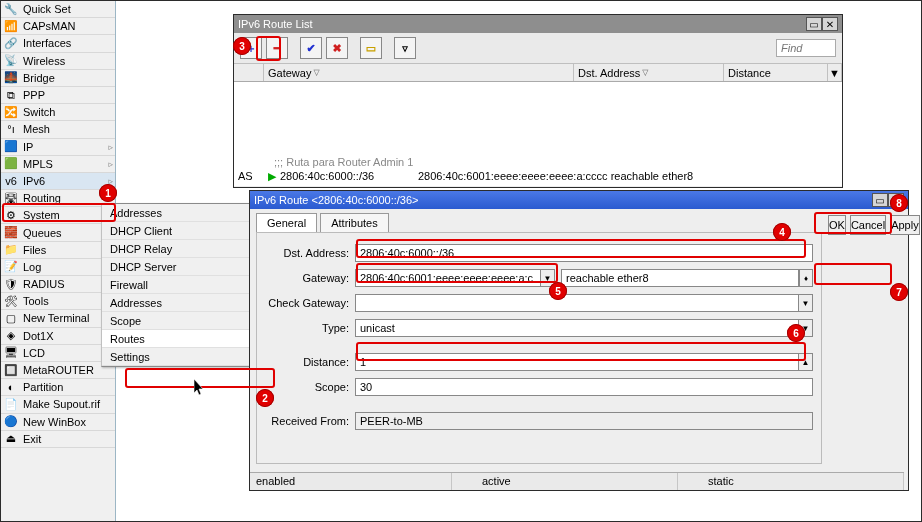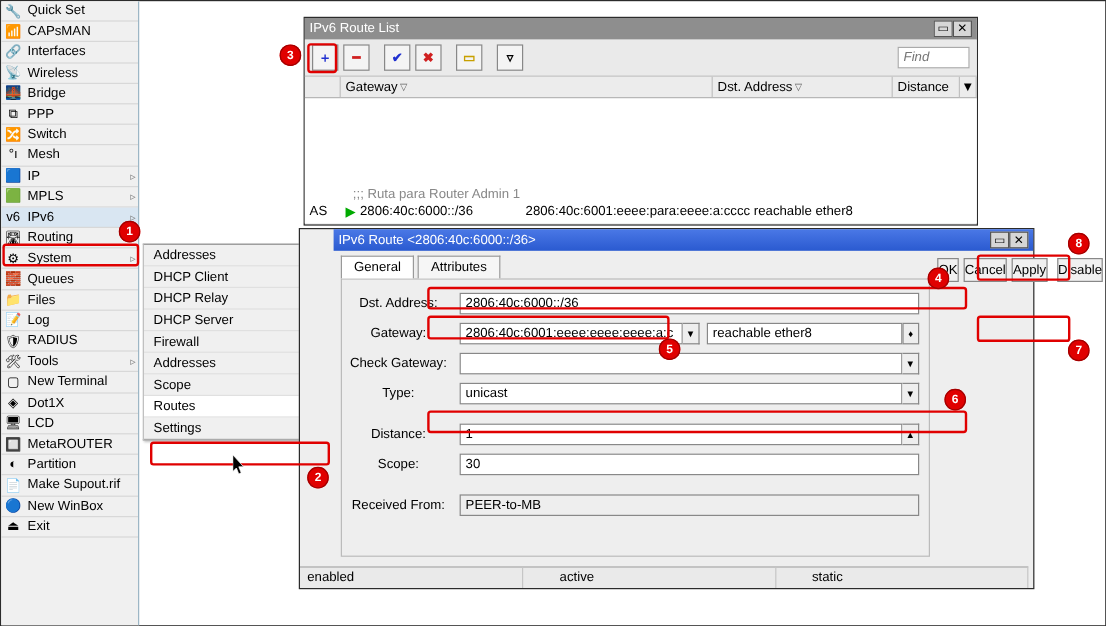--- a/index.html
+++ b/index.html
@@ -3,42 +3,42 @@
 <meta charset="utf-8">
 <style>
   * { box-sizing: border-box; font-family: "Tahoma", sans-serif; font-size: 11px; }
   body { margin: 0; width: 922px; height: 522px; background: #fff; position: relative; overflow: hidden; border:1px solid #2b2b2b;}
   .sidebar { position: absolute; left: 0; top: 0; width: 115px; height: 522px; border-right: 1px solid #9cb6c5; background:#f0f0f0; }
   .sidebar .item { display:flex; align-items:center; height:17.2px; padding:0 2px 0 2px; gap:4px; border-bottom:1px solid #d8d8d8; cursor:pointer;}
   .sidebar .item .ic { width:16px; height:14px; display:inline-flex; align-items:center; justify-content:center;}
   .sidebar .item .sub { margin-left:auto; color:#888; font-size:9px;}
   .sidebar .item.selected { background:#d9e6f2;}
 
-  .submenu { position:absolute; left:118px; top:202px; width:161px; background:#f0f0f0; border:1px solid #8a8a8a; border-left:1px solid #c0c0c0; box-shadow:1px 1px 2px rgba(0,0,0,.25);}
+  .submenu { position:absolute; left:100px; top:202px; width:161px; background:#f0f0f0; border:1px solid #8a8a8a; border-left:1px solid #c0c0c0; box-shadow:1px 1px 2px rgba(0,0,0,.25);}
   .submenu .sitem { height:18px; line-height:18px; padding-left:8px; border-bottom:1px solid #e0e0e0; cursor:pointer;}
   .submenu .sitem.sel { background:#fff;}
 
   .win { position:absolute; background:#eee; border:1px solid #2b2b2b;}
   .titlebar { height:18px; background:#8e8e8e; color:#fff; display:flex; align-items:center; padding:0 4px; font-size:11px;}
   .titlebar.blue { background:#2b5fd9; background:linear-gradient(#4a78e6,#2a5ad0);}
   .titlebar .wbtns { margin-left:auto; display:flex; gap:0;}
   .wbtn { width:16px; height:14px; background:#d6d6d6; border:1px solid #555; display:inline-flex; align-items:center; justify-content:center; color:#000; font-size:10px; cursor:pointer;}
   .tb-row { display:flex; align-items:center; padding:4px 6px; gap:4px; border-bottom:1px solid #bfbfbf; background:#eaeaea;}
   .tbtn { width:22px; height:22px; border:1px solid #888; background:#f4f4f4; display:inline-flex; align-items:center; justify-content:center; font-weight:bold; cursor:pointer;}
   .find { margin-left:auto; width:60px; height:18px; border:1px solid #aaa; color:#aaa; font-style:italic; padding:0 4px; background:#fff;}
   .grid-head { display:flex; height:18px; background:#ececec; border-bottom:1px solid #aaa;}
   .grid-head .col { border-right:1px solid #c0c0c0; padding:2px 4px; display:flex; align-items:center; color:#000;}
   .col.sort::after{content:"▽"; font-size:8px; margin-left:2px; color:#666;}
   .grid-body { background:#fff; position:relative; overflow:auto;}
   .grid-row { display:flex; height:16px; align-items:center;}
   .grid-row .cell { padding:0 4px; white-space:nowrap;}
   .comment { color:#888; padding-left:40px;}
 
   .field { display:flex; align-items:center; height:22px; margin:3px 0;}
-  .field label { width:96px; text-align:center; padding-right:6px;}
+  .field label { width:96px; text-align:right; padding-right:6px;}
   .field .inp { flex:1; height:18px; border:1px solid #888; background:#fff; padding:0 4px; display:flex; align-items:center;}
   .field .arrow { width:14px; height:18px; border:1px solid #888; border-left:0; background:#eee; display:flex; align-items:center; justify-content:center; font-size:8px; cursor:pointer;}
   .btncol { position:absolute; right:6px; top:24px; width:74px; display:flex; flex-direction:row; gap:4px;}
   .btn { height:20px; border:1px solid #888; background:#f0f0f0; display:flex; align-items:center; justify-content:center; cursor:pointer;}
   .tab { display:inline-block; padding:3px 10px; border:1px solid #999; border-bottom:none; background:#f6f6f6; cursor:pointer;}
   .tab.active { background:#fff;}
   .status { display:flex; border-top:1px solid #aaa; height:18px; background:#eaeaea;}
   .status div { flex:1; border-right:1px solid #c6c6c6; padding:2px 6px;}
 
   .redbox { position:absolute; border:2px solid #e00000; border-radius:3px; pointer-events:none;}
@@ -167,21 +167,21 @@
     <div class="sitem">DHCP Client</div>
     <div class="sitem">DHCP Relay</div>
     <div class="sitem">DHCP Server</div>
     <div class="sitem">Firewall</div>
     <div class="sitem">Addresses</div>
     <div class="sitem">Scope</div>
     <div class="sitem sel">Routes</div>
     <div class="sitem">Settings</div>
   </div>
 
-<div class="win" style="left:252px; top:13px; width:562px; height:174px;">
+<div class="win" style="left:232px; top:13px; width:610px; height:174px;">
   <div class="titlebar">
     <span>IPv6 Route List</span>
     <div class="wbtns">
       <span class="wbtn">▭</span>
       <span class="wbtn">✕</span>
     </div>
   </div>
   <div class="tb-row">
     <span class="tbtn" style="color:#2030d0;">＋</span>
     <span class="tbtn" style="color:#d02020;">━</span>
@@ -201,27 +201,27 @@
     <div class="col" style="flex:1;">Distance</div>
     <div class="col" style="width:14px; justify-content:center;">▼</div>
   </div>
   <div class="grid-body" style="height:104px;">
     <div style="position:absolute; bottom:2px; left:0; right:0;">
       <div class="comment">;;; Ruta para Router Admin 1</div>
       <div class="grid-row">
         <div class="cell" style="width:30px;">AS</div>
         <div class="cell" style="width:12px; color:#0a0;">▶</div>
         <div class="cell" style="width:138px;">2806:40c:6000::/36</div>
-        <div class="cell" style="flex:1;">2806:40c:6001:eeee:para:eeee:a:cccc reachable ether8</div>
+        <div class="cell" style="flex:1;">2806:40c:6001:eeee:eeee:eeee:a:cccc reachable ether8</div>
       </div>
     </div>
   </div>
 </div>
 
-<div class="win" style="left:248px; top:189px; width:613px; height:301px;padding-left:28px;">
+<div class="win" style="left:248px; top:189px; width:660px; height:301px;">
   <div class="titlebar blue">
     <span>IPv6 Route &lt;2806:40c:6000::/36&gt;</span>
     <div class="wbtns">
       <span class="wbtn">▭</span>
       <span class="wbtn">✕</span>
     </div>
   </div>
   <div style="padding:4px 6px 0 6px;">
     <span class="tab active">General</span>
     <span class="tab">Attributes</span>

